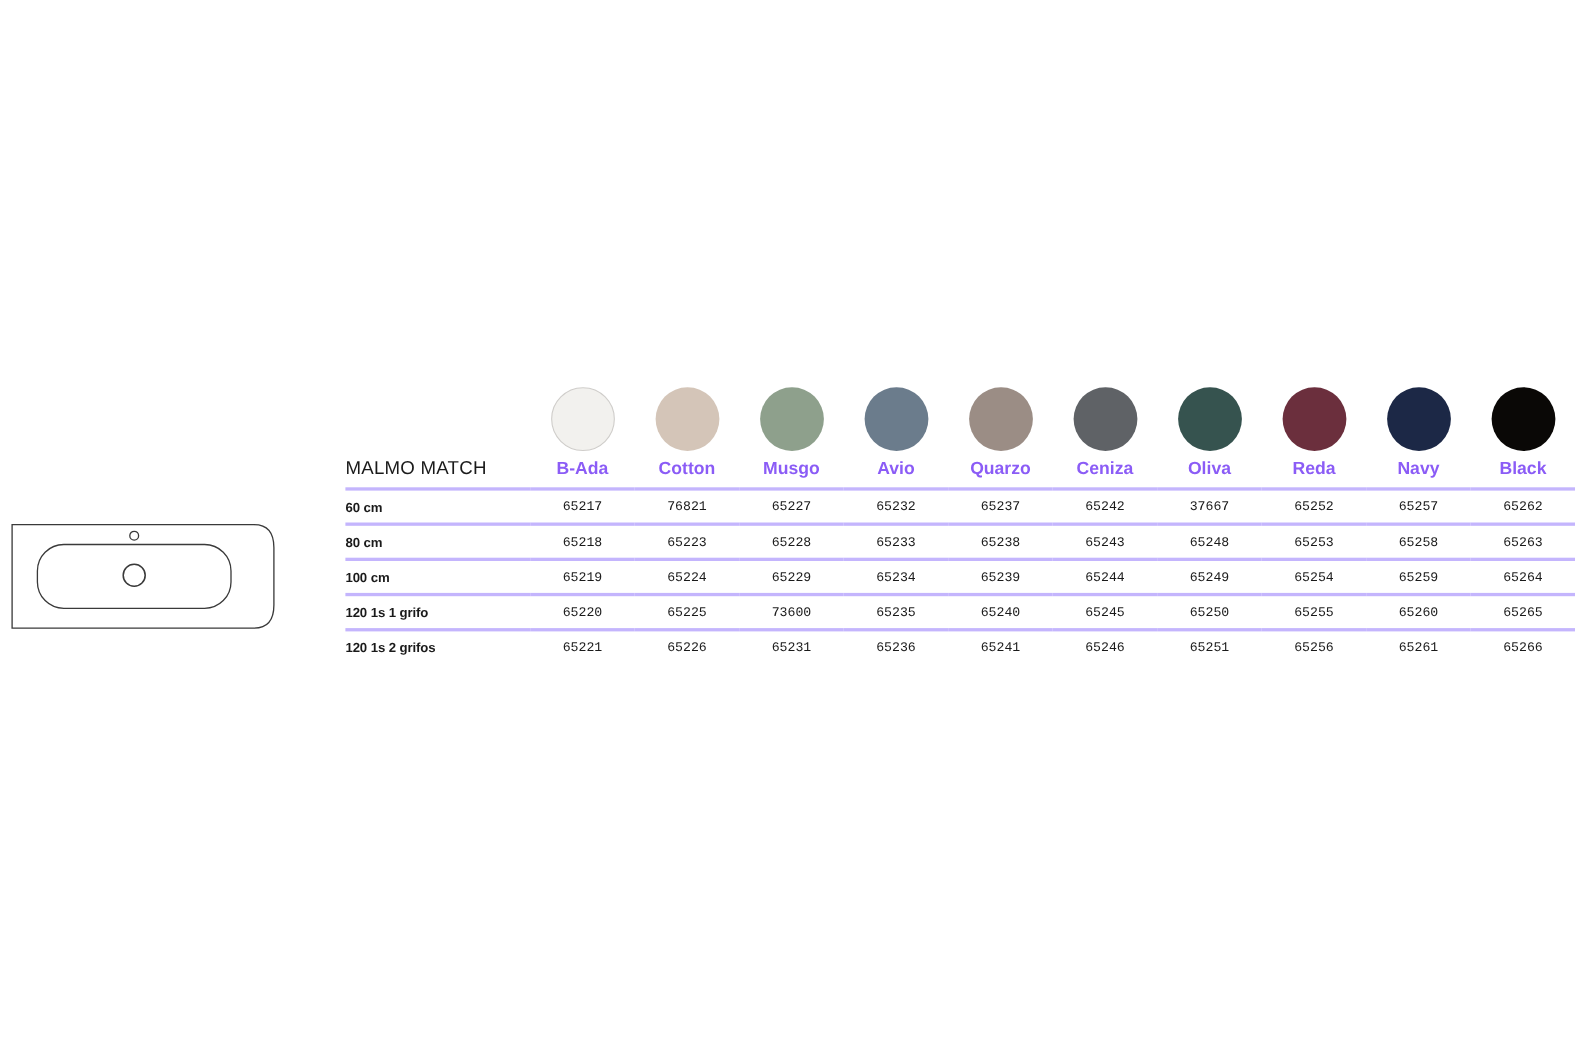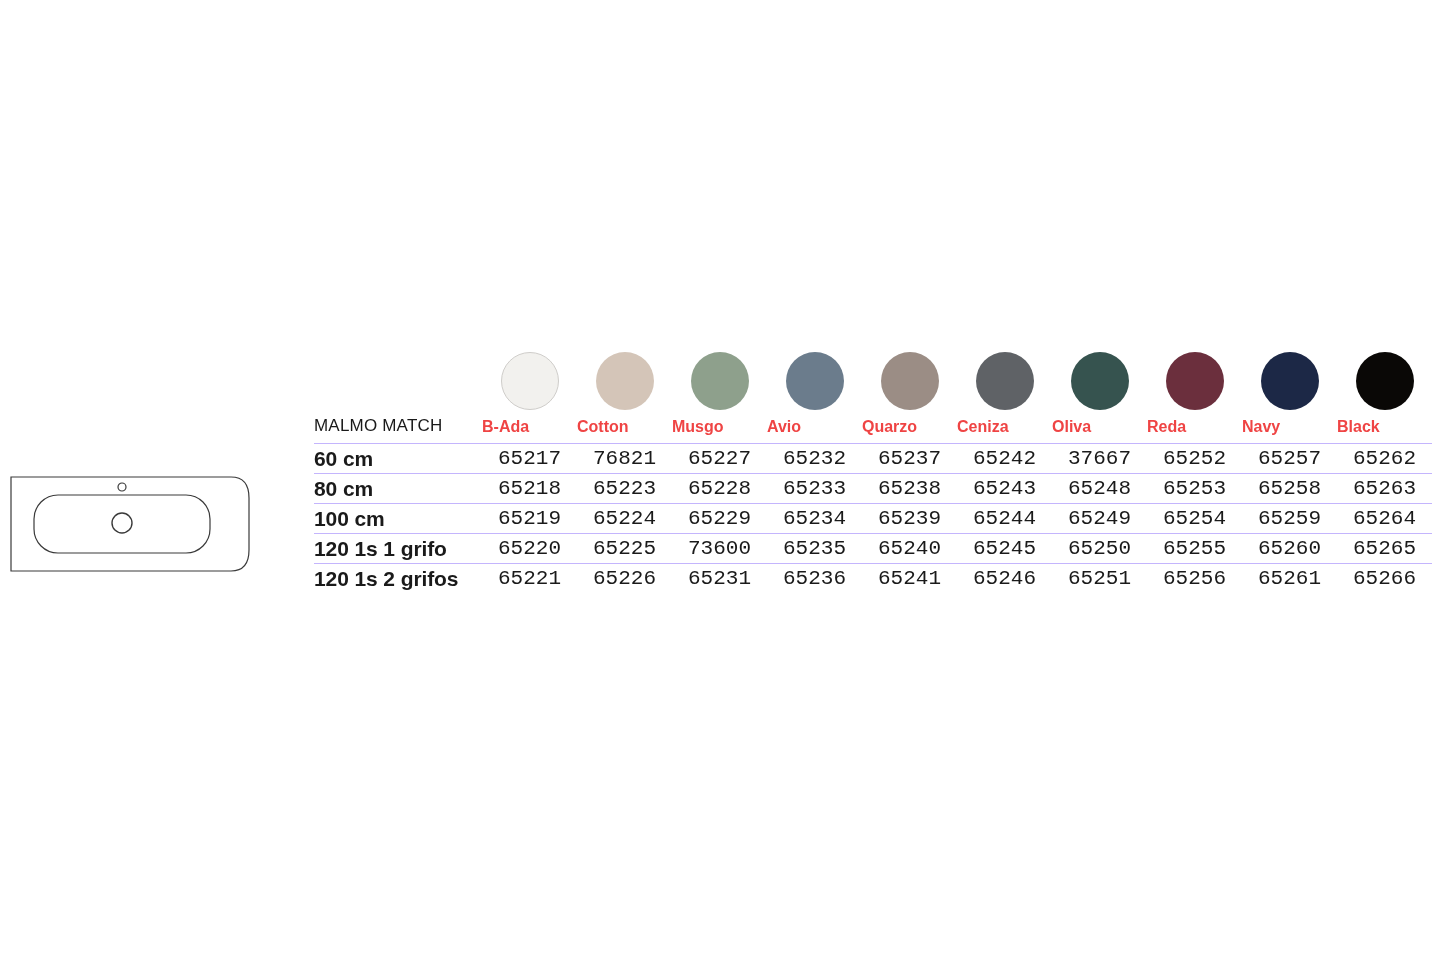--- a/index.html
+++ b/index.html
@@ -69,31 +69,32 @@
   }
   td.brand-cell {
     text-align: left;
     font-size: 17px;
     font-weight: 400;
     letter-spacing: 0.2px;
     color: #1a1a1a;
     white-space: nowrap;
   }
   td.color-name {
+    text-align: center;
     font-size: 16px;
     font-weight: 700;
-    color: #ef4444;
+    color: #8b5cf6;
     white-space: nowrap;
   }
 
   
   tr.data-row td {
-    border-top: 1px solid #c4b5fd;
+    border-top: 3px solid #c4b5fd;
     height: 29px;
-    font-size: 21px;
+    font-size: 12px;
     color: #1a1a1a;
     padding: 0;
   }
   tr.data-row td.size-label {
     text-align: left;
     font-weight: 700;
     white-space: nowrap;
     letter-spacing: -0.1px;
   }
   tr.data-row td.code {

